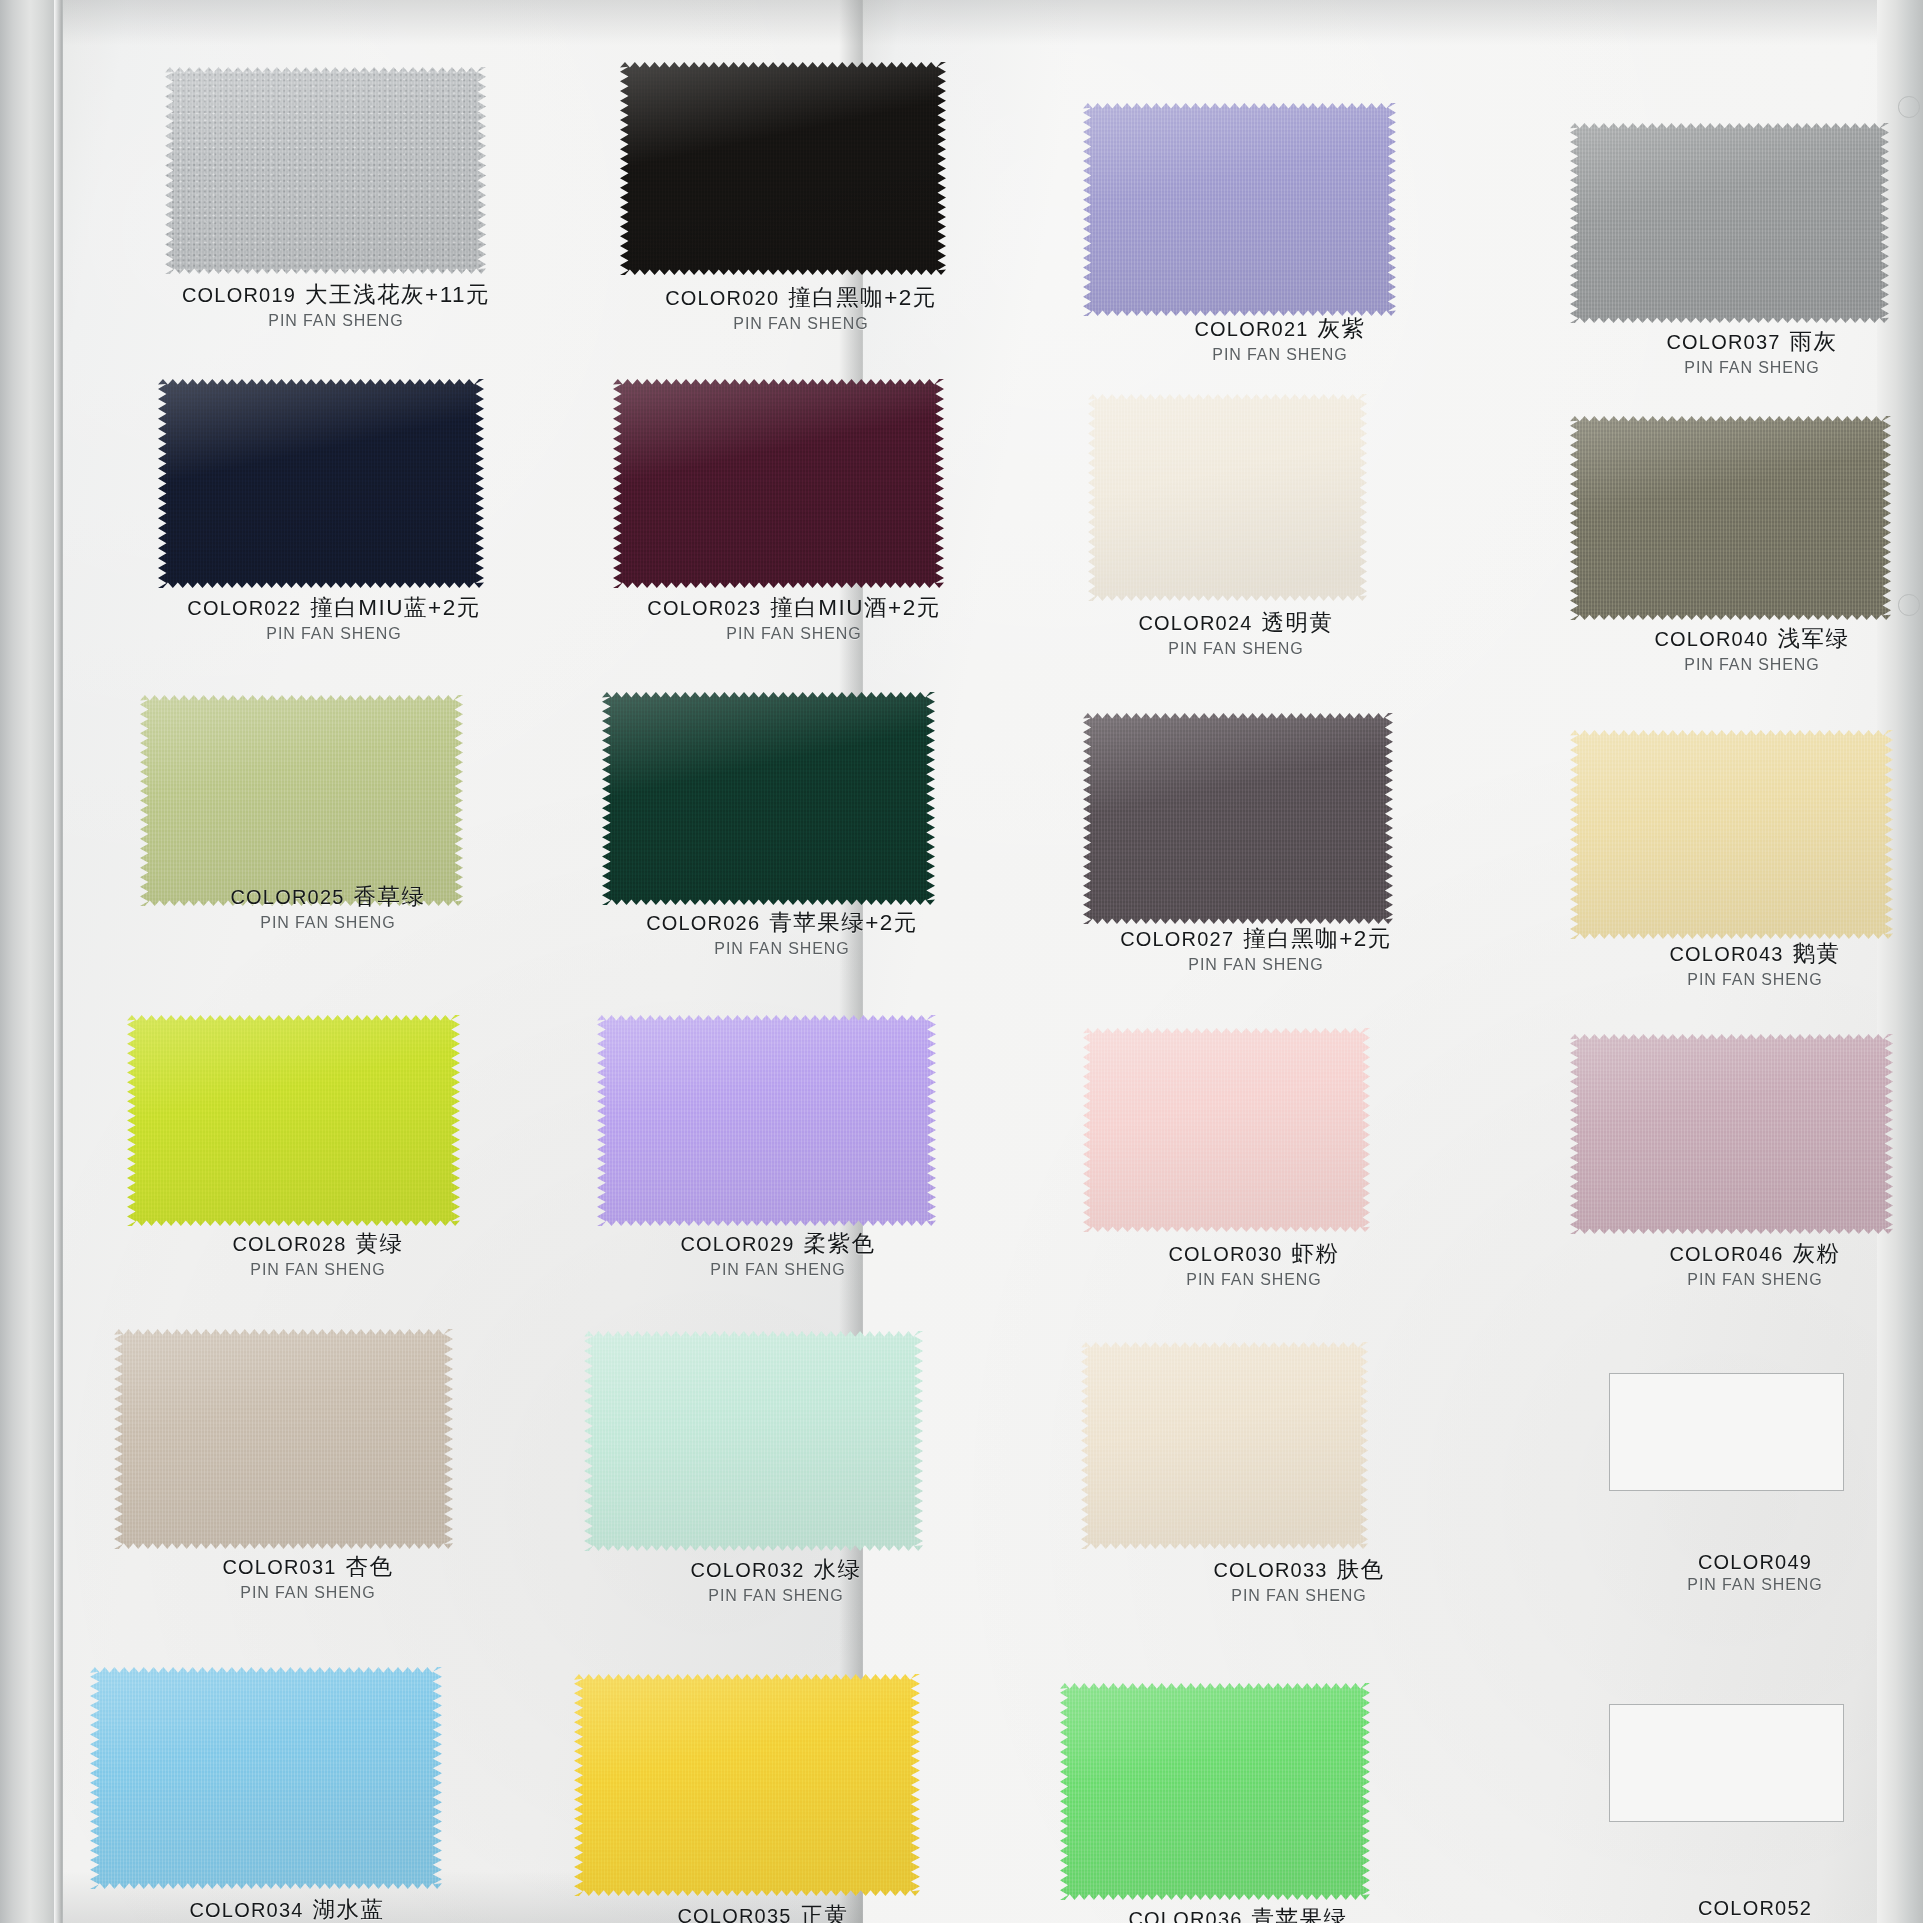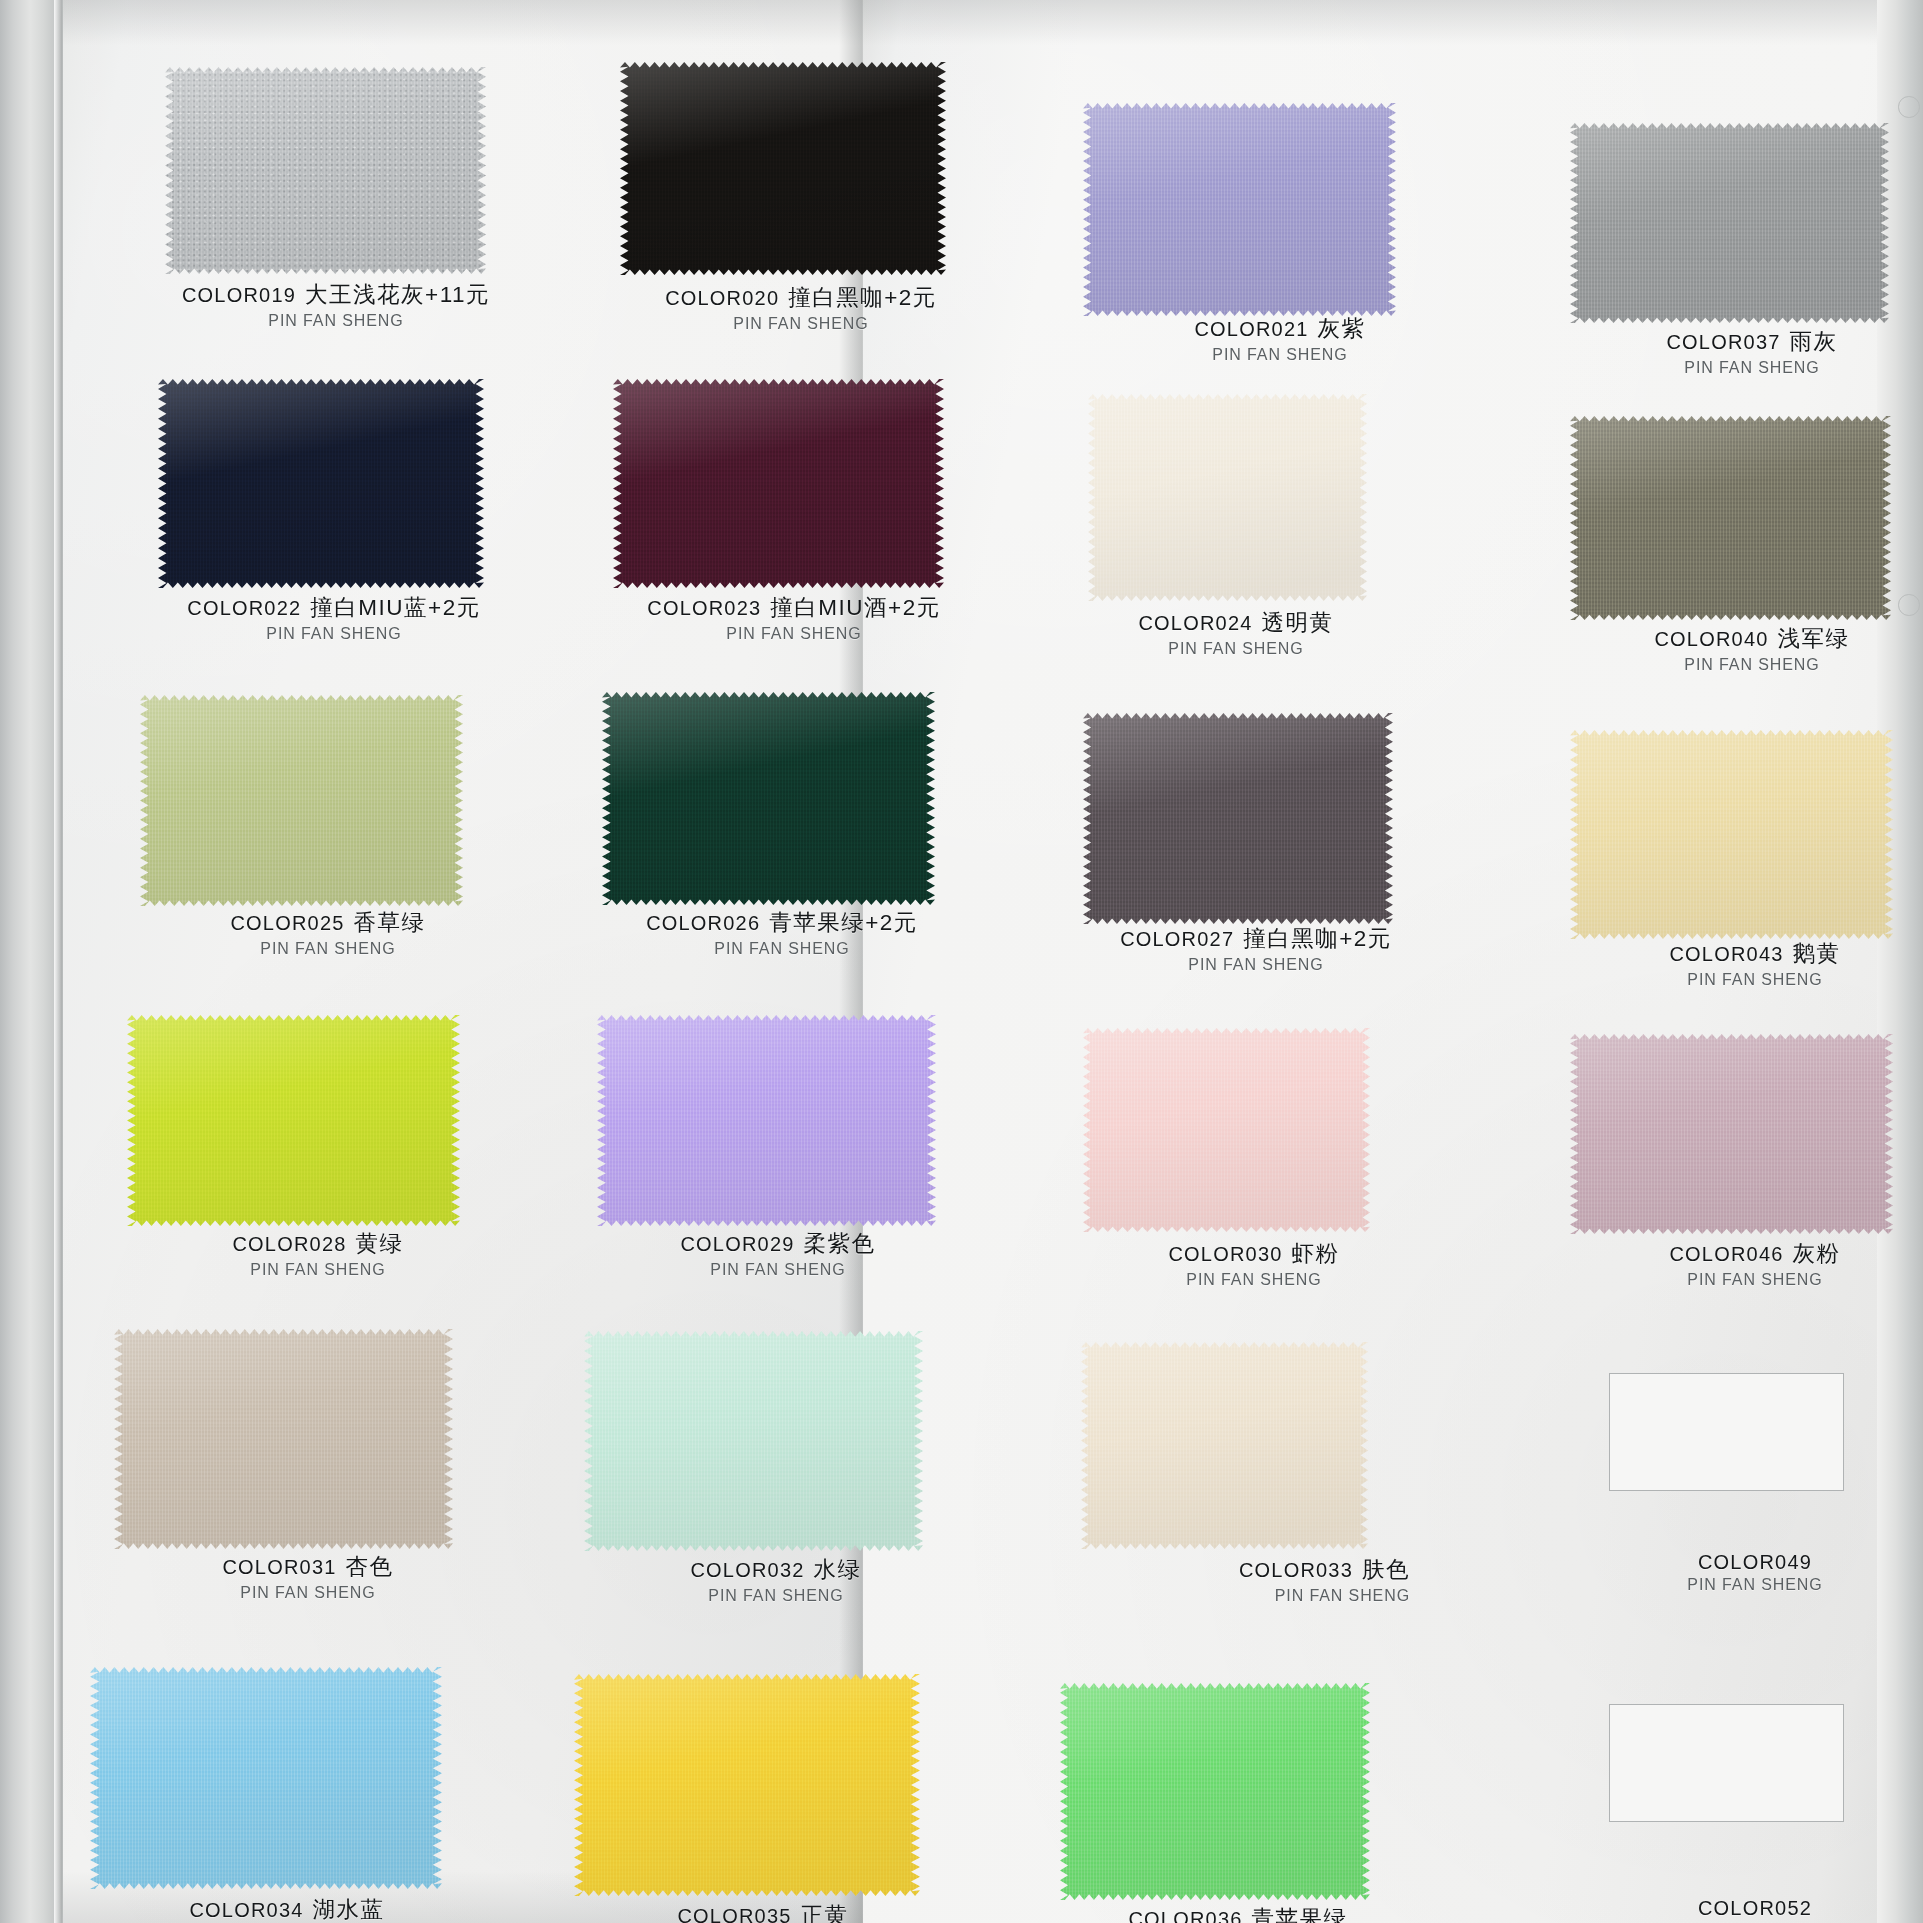--- a/index.html
+++ b/index.html
@@ -197,21 +197,21 @@
           <div class="weave"></div>
           <div class="sheen"></div>
         </div>
         <div class="label" style="left: 1558px; top: 623px; width: 388px;"><span class="code">COLOR040</span><span class="cname">浅军绿</span><span class="brand">PIN FAN SHENG</span></div>
       </div>
       <div class="cell" style="left: 0px; top: 0px;">
         <div class="swatch" style="position: absolute; left: 140px; top: 695px; width: 323px; height: 211px; background: rgb(191, 202, 146); clip-path: polygon(0% 2.6%, 1.52% 0%, 3.03% 2.6%, 4.55% 0%, 6.06% 2.6%, 7.58% 0%, 9.09% 2.6%, 10.61% 0%, 12.12% 2.6%, 13.64% 0%, 15.15% 2.6%, 16.67% 0%, 18.18% 2.6%, 19.7% 0%, 21.21% 2.6%, 22.73% 0%, 24.24% 2.6%, 25.76% 0%, 27.27% 2.6%, 28.79% 0%, 30.3% 2.6%, 31.82% 0%, 33.33% 2.6%, 34.85% 0%, 36.36% 2.6%, 37.88% 0%, 39.39% 2.6%, 40.91% 0%, 42.42% 2.6%, 43.94% 0%, 45.45% 2.6%, 46.97% 0%, 48.48% 2.6%, 50% 0%, 51.52% 2.6%, 53.03% 0%, 54.55% 2.6%, 56.06% 0%, 57.58% 2.6%, 59.09% 0%, 60.61% 2.6%, 62.12% 0%, 63.64% 2.6%, 65.15% 0%, 66.67% 2.6%, 68.18% 0%, 69.7% 2.6%, 71.21% 0%, 72.73% 2.6%, 74.24% 0%, 75.76% 2.6%, 77.27% 0%, 78.79% 2.6%, 80.3% 0%, 81.82% 2.6%, 83.33% 0%, 84.85% 2.6%, 86.36% 0%, 87.88% 2.6%, 89.39% 0%, 90.91% 2.6%, 92.42% 0%, 93.94% 2.6%, 95.45% 0%, 96.97% 2.6%, 98.48% 0%, 100% 0%, 97.4% 2.27%, 100% 4.55%, 97.4% 6.82%, 100% 9.09%, 97.4% 11.36%, 100% 13.64%, 97.4% 15.91%, 100% 18.18%, 97.4% 20.45%, 100% 22.73%, 97.4% 25%, 100% 27.27%, 97.4% 29.55%, 100% 31.82%, 97.4% 34.09%, 100% 36.36%, 97.4% 38.64%, 100% 40.91%, 97.4% 43.18%, 100% 45.45%, 97.4% 47.73%, 100% 50%, 97.4% 52.27%, 100% 54.55%, 97.4% 56.82%, 100% 59.09%, 97.4% 61.36%, 100% 63.64%, 97.4% 65.91%, 100% 68.18%, 97.4% 70.45%, 100% 72.73%, 97.4% 75%, 100% 77.27%, 97.4% 79.55%, 100% 81.82%, 97.4% 84.09%, 100% 86.36%, 97.4% 88.64%, 100% 90.91%, 97.4% 93.18%, 100% 95.45%, 97.4% 97.73%, 100% 97.4%, 98.48% 100%, 96.97% 97.4%, 95.45% 100%, 93.94% 97.4%, 92.42% 100%, 90.91% 97.4%, 89.39% 100%, 87.88% 97.4%, 86.36% 100%, 84.85% 97.4%, 83.33% 100%, 81.82% 97.4%, 80.3% 100%, 78.79% 97.4%, 77.27% 100%, 75.76% 97.4%, 74.24% 100%, 72.73% 97.4%, 71.21% 100%, 69.7% 97.4%, 68.18% 100%, 66.67% 97.4%, 65.15% 100%, 63.64% 97.4%, 62.12% 100%, 60.61% 97.4%, 59.09% 100%, 57.58% 97.4%, 56.06% 100%, 54.55% 97.4%, 53.03% 100%, 51.52% 97.4%, 50% 100%, 48.48% 97.4%, 46.97% 100%, 45.45% 97.4%, 43.94% 100%, 42.42% 97.4%, 40.91% 100%, 39.39% 97.4%, 37.88% 100%, 36.36% 97.4%, 34.85% 100%, 33.33% 97.4%, 31.82% 100%, 30.3% 97.4%, 28.79% 100%, 27.27% 97.4%, 25.76% 100%, 24.24% 97.4%, 22.73% 100%, 21.21% 97.4%, 19.7% 100%, 18.18% 97.4%, 16.67% 100%, 15.15% 97.4%, 13.64% 100%, 12.12% 97.4%, 10.61% 100%, 9.09% 97.4%, 7.58% 100%, 6.06% 97.4%, 4.55% 100%, 3.03% 97.4%, 1.52% 100%, 0% 100%, 2.6% 97.73%, 0% 95.45%, 2.6% 93.18%, 0% 90.91%, 2.6% 88.64%, 0% 86.36%, 2.6% 84.09%, 0% 81.82%, 2.6% 79.55%, 0% 77.27%, 2.6% 75%, 0% 72.73%, 2.6% 70.45%, 0% 68.18%, 2.6% 65.91%, 0% 63.64%, 2.6% 61.36%, 0% 59.09%, 2.6% 56.82%, 0% 54.55%, 2.6% 52.27%, 0% 50%, 2.6% 47.73%, 0% 45.45%, 2.6% 43.18%, 0% 40.91%, 2.6% 38.64%, 0% 36.36%, 2.6% 34.09%, 0% 31.82%, 2.6% 29.55%, 0% 27.27%, 2.6% 25%, 0% 22.73%, 2.6% 20.45%, 0% 18.18%, 2.6% 15.91%, 0% 13.64%, 2.6% 11.36%, 0% 9.09%, 2.6% 6.82%, 0% 4.55%, 2.6% 2.27%); filter: saturate(1.02);">
           <div class="weave"></div>
           <div class="sheen"></div>
         </div>
-        <div class="label" style="left: 134px; top: 907px; width: 388px;"><span class="code">COLOR025</span><span class="cname">香草绿</span><span class="brand">PIN FAN SHENG</span></div>
+        <div class="label" style="left: 134px; top: 881px; width: 388px;"><span class="code">COLOR025</span><span class="cname">香草绿</span><span class="brand">PIN FAN SHENG</span></div>
       </div>
       <div class="cell" style="left: 0px; top: 0px;">
         <div class="swatch" style="position: absolute; left: 602px; top: 692px; width: 333px; height: 213px; background: rgb(17, 57, 44); clip-path: polygon(0% 2.6%, 1.47% 0%, 2.94% 2.6%, 4.41% 0%, 5.88% 2.6%, 7.35% 0%, 8.82% 2.6%, 10.29% 0%, 11.76% 2.6%, 13.24% 0%, 14.71% 2.6%, 16.18% 0%, 17.65% 2.6%, 19.12% 0%, 20.59% 2.6%, 22.06% 0%, 23.53% 2.6%, 25% 0%, 26.47% 2.6%, 27.94% 0%, 29.41% 2.6%, 30.88% 0%, 32.35% 2.6%, 33.82% 0%, 35.29% 2.6%, 36.76% 0%, 38.24% 2.6%, 39.71% 0%, 41.18% 2.6%, 42.65% 0%, 44.12% 2.6%, 45.59% 0%, 47.06% 2.6%, 48.53% 0%, 50% 2.6%, 51.47% 0%, 52.94% 2.6%, 54.41% 0%, 55.88% 2.6%, 57.35% 0%, 58.82% 2.6%, 60.29% 0%, 61.76% 2.6%, 63.24% 0%, 64.71% 2.6%, 66.18% 0%, 67.65% 2.6%, 69.12% 0%, 70.59% 2.6%, 72.06% 0%, 73.53% 2.6%, 75% 0%, 76.47% 2.6%, 77.94% 0%, 79.41% 2.6%, 80.88% 0%, 82.35% 2.6%, 83.82% 0%, 85.29% 2.6%, 86.76% 0%, 88.24% 2.6%, 89.71% 0%, 91.18% 2.6%, 92.65% 0%, 94.12% 2.6%, 95.59% 0%, 97.06% 2.6%, 98.53% 0%, 100% 0%, 97.4% 2.27%, 100% 4.55%, 97.4% 6.82%, 100% 9.09%, 97.4% 11.36%, 100% 13.64%, 97.4% 15.91%, 100% 18.18%, 97.4% 20.45%, 100% 22.73%, 97.4% 25%, 100% 27.27%, 97.4% 29.55%, 100% 31.82%, 97.4% 34.09%, 100% 36.36%, 97.4% 38.64%, 100% 40.91%, 97.4% 43.18%, 100% 45.45%, 97.4% 47.73%, 100% 50%, 97.4% 52.27%, 100% 54.55%, 97.4% 56.82%, 100% 59.09%, 97.4% 61.36%, 100% 63.64%, 97.4% 65.91%, 100% 68.18%, 97.4% 70.45%, 100% 72.73%, 97.4% 75%, 100% 77.27%, 97.4% 79.55%, 100% 81.82%, 97.4% 84.09%, 100% 86.36%, 97.4% 88.64%, 100% 90.91%, 97.4% 93.18%, 100% 95.45%, 97.4% 97.73%, 100% 97.4%, 98.53% 100%, 97.06% 97.4%, 95.59% 100%, 94.12% 97.4%, 92.65% 100%, 91.18% 97.4%, 89.71% 100%, 88.24% 97.4%, 86.76% 100%, 85.29% 97.4%, 83.82% 100%, 82.35% 97.4%, 80.88% 100%, 79.41% 97.4%, 77.94% 100%, 76.47% 97.4%, 75% 100%, 73.53% 97.4%, 72.06% 100%, 70.59% 97.4%, 69.12% 100%, 67.65% 97.4%, 66.18% 100%, 64.71% 97.4%, 63.24% 100%, 61.76% 97.4%, 60.29% 100%, 58.82% 97.4%, 57.35% 100%, 55.88% 97.4%, 54.41% 100%, 52.94% 97.4%, 51.47% 100%, 50% 97.4%, 48.53% 100%, 47.06% 97.4%, 45.59% 100%, 44.12% 97.4%, 42.65% 100%, 41.18% 97.4%, 39.71% 100%, 38.24% 97.4%, 36.76% 100%, 35.29% 97.4%, 33.82% 100%, 32.35% 97.4%, 30.88% 100%, 29.41% 97.4%, 27.94% 100%, 26.47% 97.4%, 25% 100%, 23.53% 97.4%, 22.06% 100%, 20.59% 97.4%, 19.12% 100%, 17.65% 97.4%, 16.18% 100%, 14.71% 97.4%, 13.24% 100%, 11.76% 97.4%, 10.29% 100%, 8.82% 97.4%, 7.35% 100%, 5.88% 97.4%, 4.41% 100%, 2.94% 97.4%, 1.47% 100%, 0% 100%, 2.6% 97.73%, 0% 95.45%, 2.6% 93.18%, 0% 90.91%, 2.6% 88.64%, 0% 86.36%, 2.6% 84.09%, 0% 81.82%, 2.6% 79.55%, 0% 77.27%, 2.6% 75%, 0% 72.73%, 2.6% 70.45%, 0% 68.18%, 2.6% 65.91%, 0% 63.64%, 2.6% 61.36%, 0% 59.09%, 2.6% 56.82%, 0% 54.55%, 2.6% 52.27%, 0% 50%, 2.6% 47.73%, 0% 45.45%, 2.6% 43.18%, 0% 40.91%, 2.6% 38.64%, 0% 36.36%, 2.6% 34.09%, 0% 31.82%, 2.6% 29.55%, 0% 27.27%, 2.6% 25%, 0% 22.73%, 2.6% 20.45%, 0% 18.18%, 2.6% 15.91%, 0% 13.64%, 2.6% 11.36%, 0% 9.09%, 2.6% 6.82%, 0% 4.55%, 2.6% 2.27%); filter: saturate(1.02);">
           <div class="weave"></div>
           <div class="sheen"></div>
         </div>
         <div class="label" style="left: 588px; top: 907px; width: 388px;"><span class="code">COLOR026</span><span class="cname">青苹果绿+2元</span><span class="brand">PIN FAN SHENG</span></div>
       </div>
       <div class="cell" style="left: 0px; top: 0px;">
         <div class="swatch" style="position: absolute; left: 1083px; top: 713px; width: 310px; height: 211px; background: rgb(92, 84, 89); clip-path: polygon(0% 2.6%, 1.56% 0%, 3.13% 2.6%, 4.69% 0%, 6.25% 2.6%, 7.81% 0%, 9.38% 2.6%, 10.94% 0%, 12.5% 2.6%, 14.06% 0%, 15.63% 2.6%, 17.19% 0%, 18.75% 2.6%, 20.31% 0%, 21.88% 2.6%, 23.44% 0%, 25% 2.6%, 26.56% 0%, 28.13% 2.6%, 29.69% 0%, 31.25% 2.6%, 32.81% 0%, 34.38% 2.6%, 35.94% 0%, 37.5% 2.6%, 39.06% 0%, 40.63% 2.6%, 42.19% 0%, 43.75% 2.6%, 45.31% 0%, 46.88% 2.6%, 48.44% 0%, 50% 2.6%, 51.56% 0%, 53.13% 2.6%, 54.69% 0%, 56.25% 2.6%, 57.81% 0%, 59.38% 2.6%, 60.94% 0%, 62.5% 2.6%, 64.06% 0%, 65.63% 2.6%, 67.19% 0%, 68.75% 2.6%, 70.31% 0%, 71.88% 2.6%, 73.44% 0%, 75% 2.6%, 76.56% 0%, 78.13% 2.6%, 79.69% 0%, 81.25% 2.6%, 82.81% 0%, 84.38% 2.6%, 85.94% 0%, 87.5% 2.6%, 89.06% 0%, 90.63% 2.6%, 92.19% 0%, 93.75% 2.6%, 95.31% 0%, 96.88% 2.6%, 98.44% 0%, 100% 0%, 97.4% 2.27%, 100% 4.55%, 97.4% 6.82%, 100% 9.09%, 97.4% 11.36%, 100% 13.64%, 97.4% 15.91%, 100% 18.18%, 97.4% 20.45%, 100% 22.73%, 97.4% 25%, 100% 27.27%, 97.4% 29.55%, 100% 31.82%, 97.4% 34.09%, 100% 36.36%, 97.4% 38.64%, 100% 40.91%, 97.4% 43.18%, 100% 45.45%, 97.4% 47.73%, 100% 50%, 97.4% 52.27%, 100% 54.55%, 97.4% 56.82%, 100% 59.09%, 97.4% 61.36%, 100% 63.64%, 97.4% 65.91%, 100% 68.18%, 97.4% 70.45%, 100% 72.73%, 97.4% 75%, 100% 77.27%, 97.4% 79.55%, 100% 81.82%, 97.4% 84.09%, 100% 86.36%, 97.4% 88.64%, 100% 90.91%, 97.4% 93.18%, 100% 95.45%, 97.4% 97.73%, 100% 97.4%, 98.44% 100%, 96.88% 97.4%, 95.31% 100%, 93.75% 97.4%, 92.19% 100%, 90.63% 97.4%, 89.06% 100%, 87.5% 97.4%, 85.94% 100%, 84.38% 97.4%, 82.81% 100%, 81.25% 97.4%, 79.69% 100%, 78.13% 97.4%, 76.56% 100%, 75% 97.4%, 73.44% 100%, 71.88% 97.4%, 70.31% 100%, 68.75% 97.4%, 67.19% 100%, 65.63% 97.4%, 64.06% 100%, 62.5% 97.4%, 60.94% 100%, 59.38% 97.4%, 57.81% 100%, 56.25% 97.4%, 54.69% 100%, 53.13% 97.4%, 51.56% 100%, 50% 97.4%, 48.44% 100%, 46.88% 97.4%, 45.31% 100%, 43.75% 97.4%, 42.19% 100%, 40.63% 97.4%, 39.06% 100%, 37.5% 97.4%, 35.94% 100%, 34.38% 97.4%, 32.81% 100%, 31.25% 97.4%, 29.69% 100%, 28.13% 97.4%, 26.56% 100%, 25% 97.4%, 23.44% 100%, 21.88% 97.4%, 20.31% 100%, 18.75% 97.4%, 17.19% 100%, 15.63% 97.4%, 14.06% 100%, 12.5% 97.4%, 10.94% 100%, 9.38% 97.4%, 7.81% 100%, 6.25% 97.4%, 4.69% 100%, 3.13% 97.4%, 1.56% 100%, 0% 100%, 2.6% 97.73%, 0% 95.45%, 2.6% 93.18%, 0% 90.91%, 2.6% 88.64%, 0% 86.36%, 2.6% 84.09%, 0% 81.82%, 2.6% 79.55%, 0% 77.27%, 2.6% 75%, 0% 72.73%, 2.6% 70.45%, 0% 68.18%, 2.6% 65.91%, 0% 63.64%, 2.6% 61.36%, 0% 59.09%, 2.6% 56.82%, 0% 54.55%, 2.6% 52.27%, 0% 50%, 2.6% 47.73%, 0% 45.45%, 2.6% 43.18%, 0% 40.91%, 2.6% 38.64%, 0% 36.36%, 2.6% 34.09%, 0% 31.82%, 2.6% 29.55%, 0% 27.27%, 2.6% 25%, 0% 22.73%, 2.6% 20.45%, 0% 18.18%, 2.6% 15.91%, 0% 13.64%, 2.6% 11.36%, 0% 9.09%, 2.6% 6.82%, 0% 4.55%, 2.6% 2.27%); filter: saturate(1.02);">
@@ -267,21 +267,21 @@
           <div class="weave"></div>
           <div class="sheen"></div>
         </div>
         <div class="label" style="left: 582px; top: 1554px; width: 388px;"><span class="code">COLOR032</span><span class="cname">水绿</span><span class="brand">PIN FAN SHENG</span></div>
       </div>
       <div class="cell" style="left: 0px; top: 0px;">
         <div class="swatch" style="position: absolute; left: 1081px; top: 1342px; width: 287px; height: 207px; background: rgb(239, 229, 211); clip-path: polygon(0% 2.6%, 1.72% 0%, 3.45% 2.6%, 5.17% 0%, 6.9% 2.6%, 8.62% 0%, 10.34% 2.6%, 12.07% 0%, 13.79% 2.6%, 15.52% 0%, 17.24% 2.6%, 18.97% 0%, 20.69% 2.6%, 22.41% 0%, 24.14% 2.6%, 25.86% 0%, 27.59% 2.6%, 29.31% 0%, 31.03% 2.6%, 32.76% 0%, 34.48% 2.6%, 36.21% 0%, 37.93% 2.6%, 39.66% 0%, 41.38% 2.6%, 43.1% 0%, 44.83% 2.6%, 46.55% 0%, 48.28% 2.6%, 50% 0%, 51.72% 2.6%, 53.45% 0%, 55.17% 2.6%, 56.9% 0%, 58.62% 2.6%, 60.34% 0%, 62.07% 2.6%, 63.79% 0%, 65.52% 2.6%, 67.24% 0%, 68.97% 2.6%, 70.69% 0%, 72.41% 2.6%, 74.14% 0%, 75.86% 2.6%, 77.59% 0%, 79.31% 2.6%, 81.03% 0%, 82.76% 2.6%, 84.48% 0%, 86.21% 2.6%, 87.93% 0%, 89.66% 2.6%, 91.38% 0%, 93.1% 2.6%, 94.83% 0%, 96.55% 2.6%, 98.28% 0%, 100% 0%, 97.4% 2.38%, 100% 4.76%, 97.4% 7.14%, 100% 9.52%, 97.4% 11.9%, 100% 14.29%, 97.4% 16.67%, 100% 19.05%, 97.4% 21.43%, 100% 23.81%, 97.4% 26.19%, 100% 28.57%, 97.4% 30.95%, 100% 33.33%, 97.4% 35.71%, 100% 38.1%, 97.4% 40.48%, 100% 42.86%, 97.4% 45.24%, 100% 47.62%, 97.4% 50%, 100% 52.38%, 97.4% 54.76%, 100% 57.14%, 97.4% 59.52%, 100% 61.9%, 97.4% 64.29%, 100% 66.67%, 97.4% 69.05%, 100% 71.43%, 97.4% 73.81%, 100% 76.19%, 97.4% 78.57%, 100% 80.95%, 97.4% 83.33%, 100% 85.71%, 97.4% 88.1%, 100% 90.48%, 97.4% 92.86%, 100% 95.24%, 97.4% 97.62%, 100% 97.4%, 98.28% 100%, 96.55% 97.4%, 94.83% 100%, 93.1% 97.4%, 91.38% 100%, 89.66% 97.4%, 87.93% 100%, 86.21% 97.4%, 84.48% 100%, 82.76% 97.4%, 81.03% 100%, 79.31% 97.4%, 77.59% 100%, 75.86% 97.4%, 74.14% 100%, 72.41% 97.4%, 70.69% 100%, 68.97% 97.4%, 67.24% 100%, 65.52% 97.4%, 63.79% 100%, 62.07% 97.4%, 60.34% 100%, 58.62% 97.4%, 56.9% 100%, 55.17% 97.4%, 53.45% 100%, 51.72% 97.4%, 50% 100%, 48.28% 97.4%, 46.55% 100%, 44.83% 97.4%, 43.1% 100%, 41.38% 97.4%, 39.66% 100%, 37.93% 97.4%, 36.21% 100%, 34.48% 97.4%, 32.76% 100%, 31.03% 97.4%, 29.31% 100%, 27.59% 97.4%, 25.86% 100%, 24.14% 97.4%, 22.41% 100%, 20.69% 97.4%, 18.97% 100%, 17.24% 97.4%, 15.52% 100%, 13.79% 97.4%, 12.07% 100%, 10.34% 97.4%, 8.62% 100%, 6.9% 97.4%, 5.17% 100%, 3.45% 97.4%, 1.72% 100%, 0% 100%, 2.6% 97.62%, 0% 95.24%, 2.6% 92.86%, 0% 90.48%, 2.6% 88.1%, 0% 85.71%, 2.6% 83.33%, 0% 80.95%, 2.6% 78.57%, 0% 76.19%, 2.6% 73.81%, 0% 71.43%, 2.6% 69.05%, 0% 66.67%, 2.6% 64.29%, 0% 61.9%, 2.6% 59.52%, 0% 57.14%, 2.6% 54.76%, 0% 52.38%, 2.6% 50%, 0% 47.62%, 2.6% 45.24%, 0% 42.86%, 2.6% 40.48%, 0% 38.1%, 2.6% 35.71%, 0% 33.33%, 2.6% 30.95%, 0% 28.57%, 2.6% 26.19%, 0% 23.81%, 2.6% 21.43%, 0% 19.05%, 2.6% 16.67%, 0% 14.29%, 2.6% 11.9%, 0% 9.52%, 2.6% 7.14%, 0% 4.76%, 2.6% 2.38%); filter: saturate(1.02);">
           <div class="weave"></div>
           <div class="sheen"></div>
         </div>
-        <div class="label" style="left: 1022px; top: 1554px; width: 388px; text-align: right;"><span class="code">COLOR033</span><span class="cname">肤色</span><span class="brand">PIN FAN SHENG</span></div>
+        <div class="label" style="left: 1105px; top: 1554px; width: 388px;"><span class="code">COLOR033</span><span class="cname">肤色</span><span class="brand">PIN FAN SHENG</span></div>
       </div>
       <div class="cell" style="left: 0px; top: 0px;">
         <div class="swatch empty-box" style="position: absolute; left: 1609px; top: 1373px; width: 233px; height: 116px;"></div>
         <div class="label" style="left: 1561px; top: 1551px; width: 388px;"><span class="code">COLOR049</span><span class="brand">PIN FAN SHENG</span></div>
       </div>
       <div class="cell" style="left: 0px; top: 0px;">
         <div class="swatch" style="position: absolute; left: 90px; top: 1667px; width: 352px; height: 222px; background: rgb(140, 205, 233); clip-path: polygon(0% 2.6%, 1.39% 0%, 2.78% 2.6%, 4.17% 0%, 5.56% 2.6%, 6.94% 0%, 8.33% 2.6%, 9.72% 0%, 11.11% 2.6%, 12.5% 0%, 13.89% 2.6%, 15.28% 0%, 16.67% 2.6%, 18.06% 0%, 19.44% 2.6%, 20.83% 0%, 22.22% 2.6%, 23.61% 0%, 25% 2.6%, 26.39% 0%, 27.78% 2.6%, 29.17% 0%, 30.56% 2.6%, 31.94% 0%, 33.33% 2.6%, 34.72% 0%, 36.11% 2.6%, 37.5% 0%, 38.89% 2.6%, 40.28% 0%, 41.67% 2.6%, 43.06% 0%, 44.44% 2.6%, 45.83% 0%, 47.22% 2.6%, 48.61% 0%, 50% 2.6%, 51.39% 0%, 52.78% 2.6%, 54.17% 0%, 55.56% 2.6%, 56.94% 0%, 58.33% 2.6%, 59.72% 0%, 61.11% 2.6%, 62.5% 0%, 63.89% 2.6%, 65.28% 0%, 66.67% 2.6%, 68.06% 0%, 69.44% 2.6%, 70.83% 0%, 72.22% 2.6%, 73.61% 0%, 75% 2.6%, 76.39% 0%, 77.78% 2.6%, 79.17% 0%, 80.56% 2.6%, 81.94% 0%, 83.33% 2.6%, 84.72% 0%, 86.11% 2.6%, 87.5% 0%, 88.89% 2.6%, 90.28% 0%, 91.67% 2.6%, 93.06% 0%, 94.44% 2.6%, 95.83% 0%, 97.22% 2.6%, 98.61% 0%, 100% 0%, 97.4% 2.17%, 100% 4.35%, 97.4% 6.52%, 100% 8.7%, 97.4% 10.87%, 100% 13.04%, 97.4% 15.22%, 100% 17.39%, 97.4% 19.57%, 100% 21.74%, 97.4% 23.91%, 100% 26.09%, 97.4% 28.26%, 100% 30.43%, 97.4% 32.61%, 100% 34.78%, 97.4% 36.96%, 100% 39.13%, 97.4% 41.3%, 100% 43.48%, 97.4% 45.65%, 100% 47.83%, 97.4% 50%, 100% 52.17%, 97.4% 54.35%, 100% 56.52%, 97.4% 58.7%, 100% 60.87%, 97.4% 63.04%, 100% 65.22%, 97.4% 67.39%, 100% 69.57%, 97.4% 71.74%, 100% 73.91%, 97.4% 76.09%, 100% 78.26%, 97.4% 80.43%, 100% 82.61%, 97.4% 84.78%, 100% 86.96%, 97.4% 89.13%, 100% 91.3%, 97.4% 93.48%, 100% 95.65%, 97.4% 97.83%, 100% 97.4%, 98.61% 100%, 97.22% 97.4%, 95.83% 100%, 94.44% 97.4%, 93.06% 100%, 91.67% 97.4%, 90.28% 100%, 88.89% 97.4%, 87.5% 100%, 86.11% 97.4%, 84.72% 100%, 83.33% 97.4%, 81.94% 100%, 80.56% 97.4%, 79.17% 100%, 77.78% 97.4%, 76.39% 100%, 75% 97.4%, 73.61% 100%, 72.22% 97.4%, 70.83% 100%, 69.44% 97.4%, 68.06% 100%, 66.67% 97.4%, 65.28% 100%, 63.89% 97.4%, 62.5% 100%, 61.11% 97.4%, 59.72% 100%, 58.33% 97.4%, 56.94% 100%, 55.56% 97.4%, 54.17% 100%, 52.78% 97.4%, 51.39% 100%, 50% 97.4%, 48.61% 100%, 47.22% 97.4%, 45.83% 100%, 44.44% 97.4%, 43.06% 100%, 41.67% 97.4%, 40.28% 100%, 38.89% 97.4%, 37.5% 100%, 36.11% 97.4%, 34.72% 100%, 33.33% 97.4%, 31.94% 100%, 30.56% 97.4%, 29.17% 100%, 27.78% 97.4%, 26.39% 100%, 25% 97.4%, 23.61% 100%, 22.22% 97.4%, 20.83% 100%, 19.44% 97.4%, 18.06% 100%, 16.67% 97.4%, 15.28% 100%, 13.89% 97.4%, 12.5% 100%, 11.11% 97.4%, 9.72% 100%, 8.33% 97.4%, 6.94% 100%, 5.56% 97.4%, 4.17% 100%, 2.78% 97.4%, 1.39% 100%, 0% 100%, 2.6% 97.83%, 0% 95.65%, 2.6% 93.48%, 0% 91.3%, 2.6% 89.13%, 0% 86.96%, 2.6% 84.78%, 0% 82.61%, 2.6% 80.43%, 0% 78.26%, 2.6% 76.09%, 0% 73.91%, 2.6% 71.74%, 0% 69.57%, 2.6% 67.39%, 0% 65.22%, 2.6% 63.04%, 0% 60.87%, 2.6% 58.7%, 0% 56.52%, 2.6% 54.35%, 0% 52.17%, 2.6% 50%, 0% 47.83%, 2.6% 45.65%, 0% 43.48%, 2.6% 41.3%, 0% 39.13%, 2.6% 36.96%, 0% 34.78%, 2.6% 32.61%, 0% 30.43%, 2.6% 28.26%, 0% 26.09%, 2.6% 23.91%, 0% 21.74%, 2.6% 19.57%, 0% 17.39%, 2.6% 15.22%, 0% 13.04%, 2.6% 10.87%, 0% 8.7%, 2.6% 6.52%, 0% 4.35%, 2.6% 2.17%); filter: saturate(1.02);">
           <div class="weave"></div>
           <div class="sheen"></div>
         </div>

